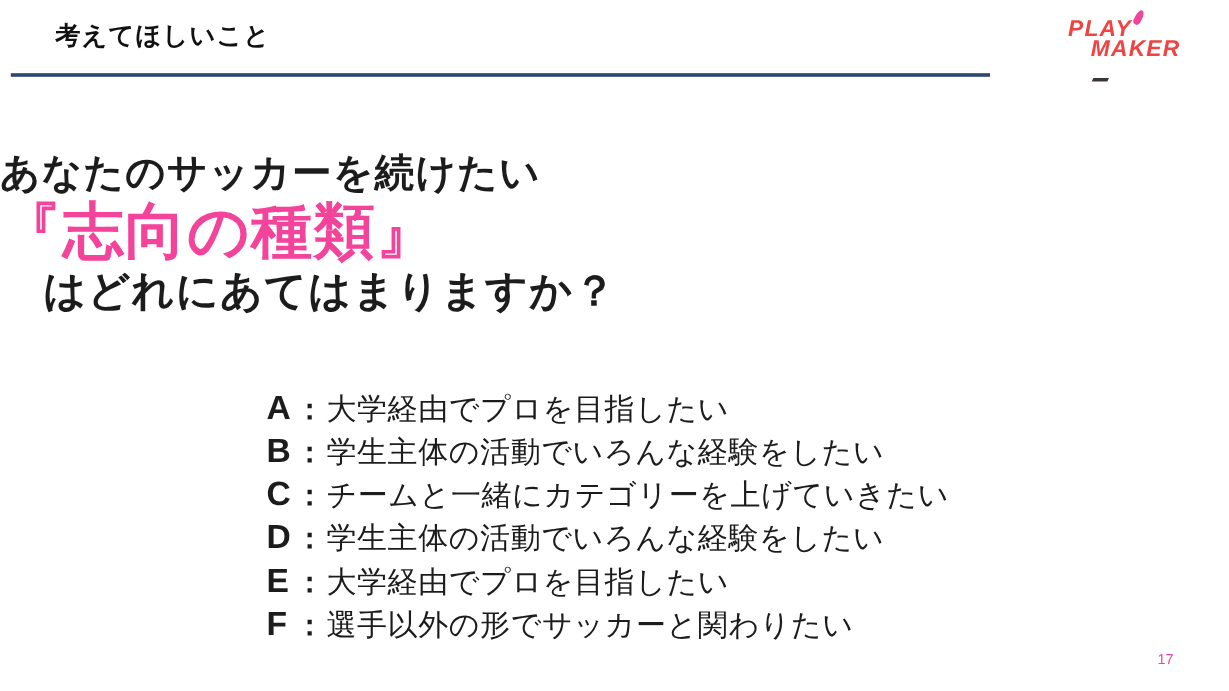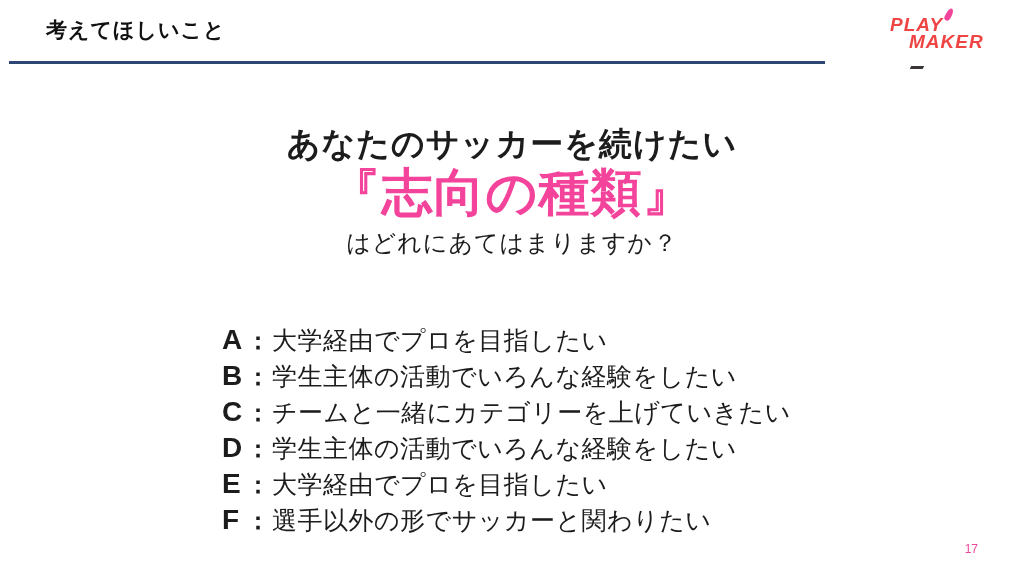--- a/index.html
+++ b/index.html
@@ -66,41 +66,41 @@
     width: 13px; height: 3px;
     background: #3B3538;
     margin-left: 1px;
     transform: skewX(-25deg) translateY(-1px);
   }
 
   
   .title-block {
     position: absolute;
     left: 0; right: 0; top: 122px;
-    text-align: center;
     color: #1C1C1C;
   }
   .title-line1 {
     font-size: 33px;
     font-weight: 700;
     line-height: 44px;
     letter-spacing: 1px;
   }
   .title-line2 {
     font-size: 51px;
     font-weight: 800;
     line-height: 54px;
     color: #F4439A;
     letter-spacing: 1px;
   }
   .title-line3 {
-    font-size: 24px;
-    font-weight: 400;
+    font-size: 35px;
+    font-weight: 700;
     line-height: 46px;
     letter-spacing: 1px;
+    padding-left: 36px;
   }
 
   
   .options {
     position: absolute;
     left: 222px; top: 324px;
   }
   .option-row {
     display: flex;
     align-items: baseline;

